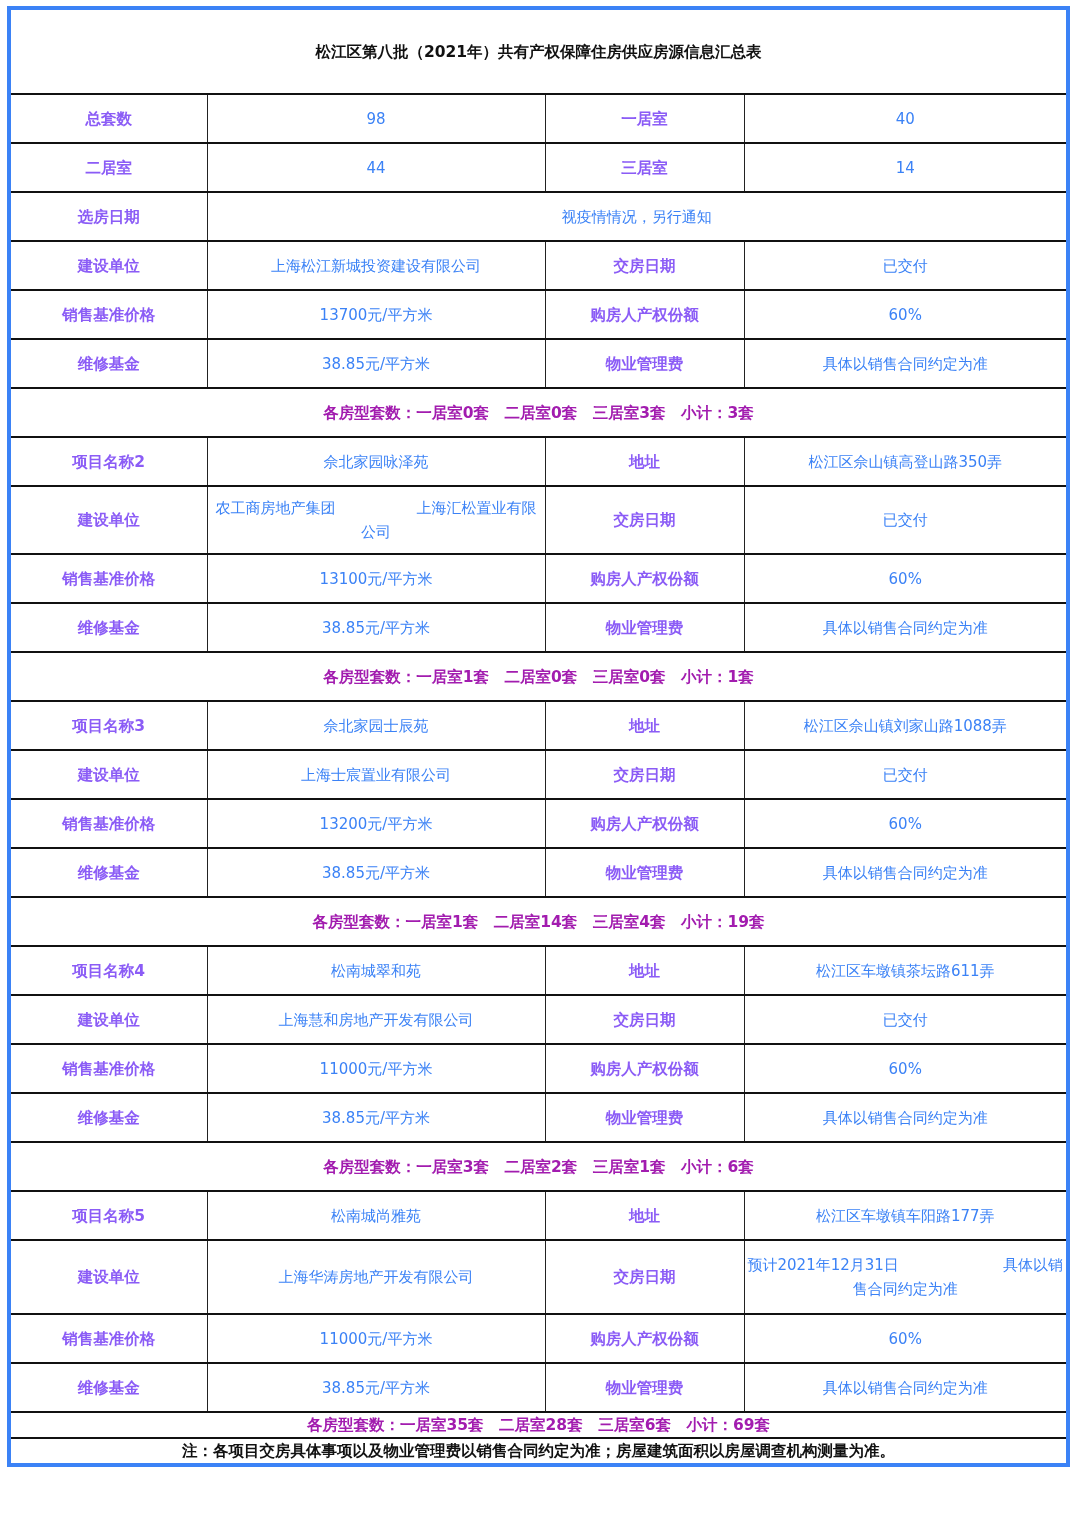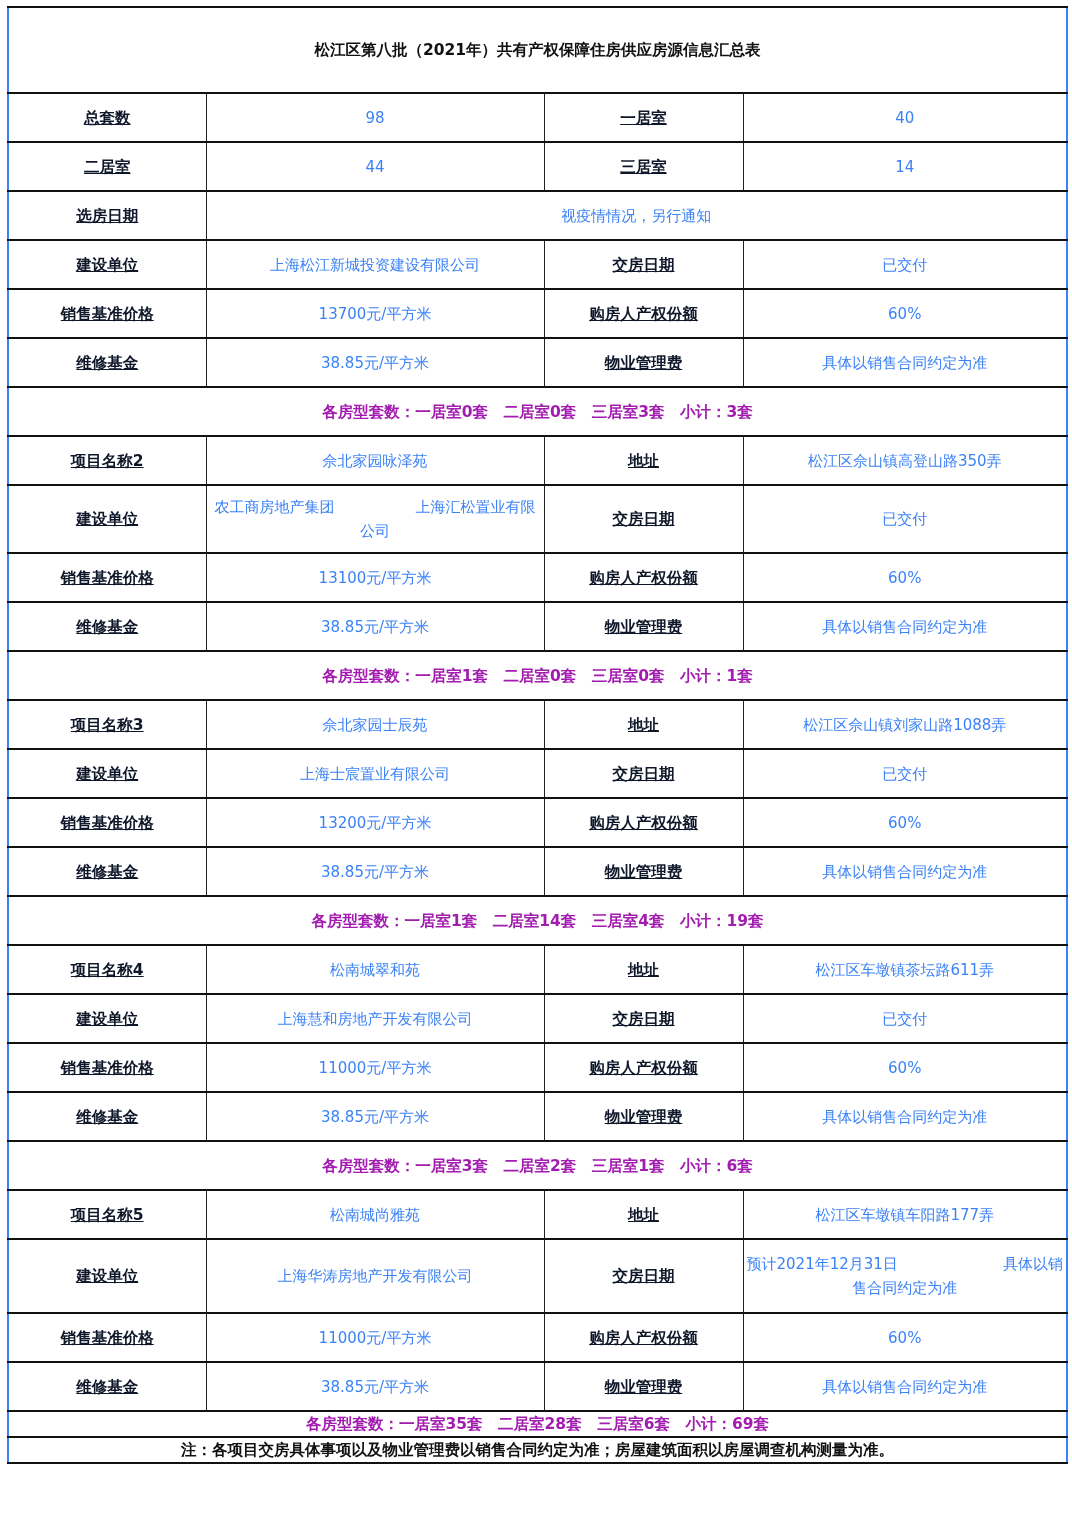--- a/index.html
+++ b/index.html
@@ -14,34 +14,34 @@
     border-left: 1px solid #222;
     border-right: 1px solid #222;
     border-top: 2px solid #111;
     border-bottom: 2px solid #111;
     text-align: center;
     vertical-align: middle;
     font-size: 15px;
     padding: 0 4px;
     line-height: 24px;
   }
-  td.lbl { font-weight: bold; font-size: 15.5px; color: #0f172a; text-decoration: underline; }
+  td.lbl { font-weight: bold; font-size: 15.5px; color: #8b5cf6; }
   td.val { font-weight: normal; color: #3b82f6; }
   tr.r { height: 49px; }
   tr.title-row { height: 86px; }
   tr.title-row td { font-weight: bold; font-size: 15.5px; color: #111; padding-top: 0; }
   tr.sum td { font-weight: bold; font-size: 15.5px; color: #a21caf; word-spacing: 0; text-align: center; }
   tr.tall2 { height: 68px; }
   tr.tall5 { height: 70px; }
   tr.sum-last { height: 25px; }
   tr.note { height: 24px; }
   tr.note td { font-weight: bold; font-size: 15.5px; color: #111; }
   .split { display: flex; justify-content: space-between; text-align: left; }
   .wrapline { display: block; text-align: center; }
-  .tbl-outer { border: 2px solid #3b82f6; }
+  .tbl-outer { border: 4px solid #3b82f6; }
 </style>
 </head>
 <body>
 
 <div class="sheet">
 <table class="tbl-outer">
   <colgroup>
         <col class="c1">
         <col class="c2">
         <col class="c3">

